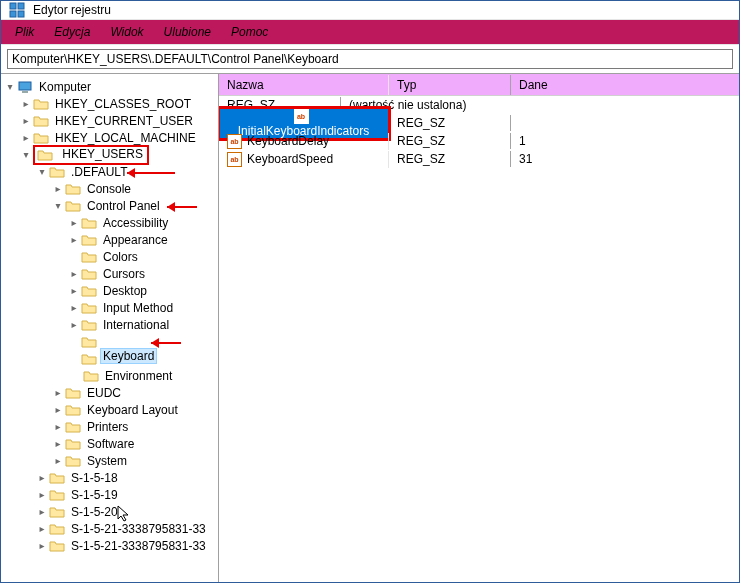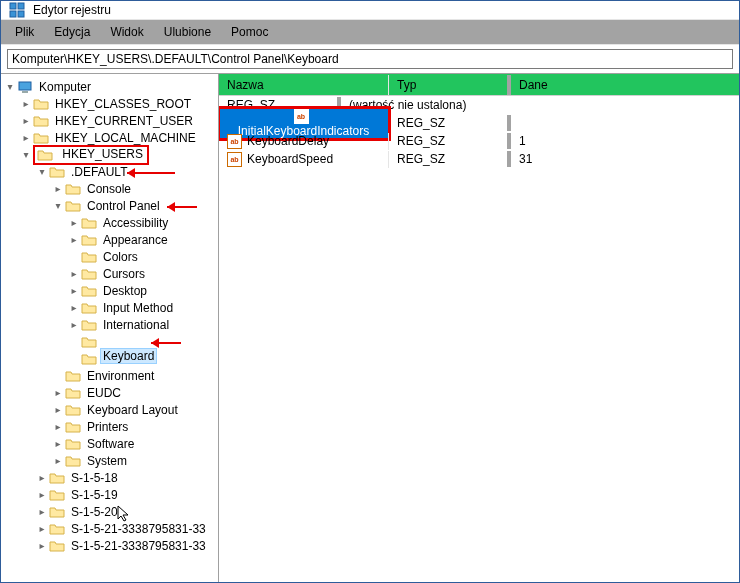--- a/index.html
+++ b/index.html
@@ -27,21 +27,22 @@
   .titlebar .app-icon {
     width: 16px; height: 16px; margin-right: 8px;
     display:flex;align-items:center;justify-content:center;
   }
   .titlebar .title { font-size: 12px; }
   
   .menubar {
     display: flex;
     padding: 2px 4px;
     border-bottom: 1px solid #e5e5e5;
-    background: #a3a3a3;
+    background: #be185d;
+    font-style: italic;
   }
   .menubar .menu-item {
     padding: 3px 10px;
     cursor: default;
   }
   
   .addressbar {
     padding: 4px 6px;
     border-bottom: 1px solid #a0a0a0;
     background: #fff;
@@ -107,27 +108,27 @@
   .hl-box {
     border: 2px solid #E60000;
     padding: 0 2px;
     display:inline-block;
     line-height:14px;
   }
   
   .list-header {
     display: flex;
     border-bottom: 1px solid #d0d0d0;
-    background: #22c55e;
+    background: #f0abfc;
     height: 22px;
     align-items:center;
   }
   .col { padding: 3px 8px; }
   .col-name { width: 170px; border-right: 1px solid #e5e5e5; }
-  .col-type { width: 122px; border-right: 4px solid #a3a3a3; }
+  .col-type { width: 122px; border-right: 1px solid #a3a3a3; }
   .col-data { flex: 1; }
   .list-row {
     display: flex;
     align-items: center;
     height: 18px;
   }
   .list-row .col { display:flex; align-items:center; padding: 1px 8px; }
   .val-icon {
     width: 15px; height: 15px;
     margin-right: 5px;
@@ -369,21 +370,21 @@
       <div class="tree-row" style="padding-left:66px">
           <span class="tree-twisty"></span>
           <span class="tree-icon">
             <svg width="16" height="16">
               <path d="M1 4h5l1 2h8v7H1z" fill="#FFE9A2" stroke="#D6B24A"></path>
             </svg>
           </span>
           <span class="tree-label">Mouse</span>
         </div>
 
-      <div class="tree-row" style="padding-left:50px">
+      <div class="tree-row" style="padding-left:68px">
           <span class="tree-twisty"></span>
           <span class="tree-icon">
             <svg width="16" height="16">
               <path d="M1 4h5l1 2h8v7H1z" fill="#FFE9A2" stroke="#D6B24A"></path>
             </svg>
           </span>
           <span class="tree-label">Environment</span>
         </div>
       <div class="tree-row" style="padding-left:50px">
           <span class="tree-twisty">▸</span>

